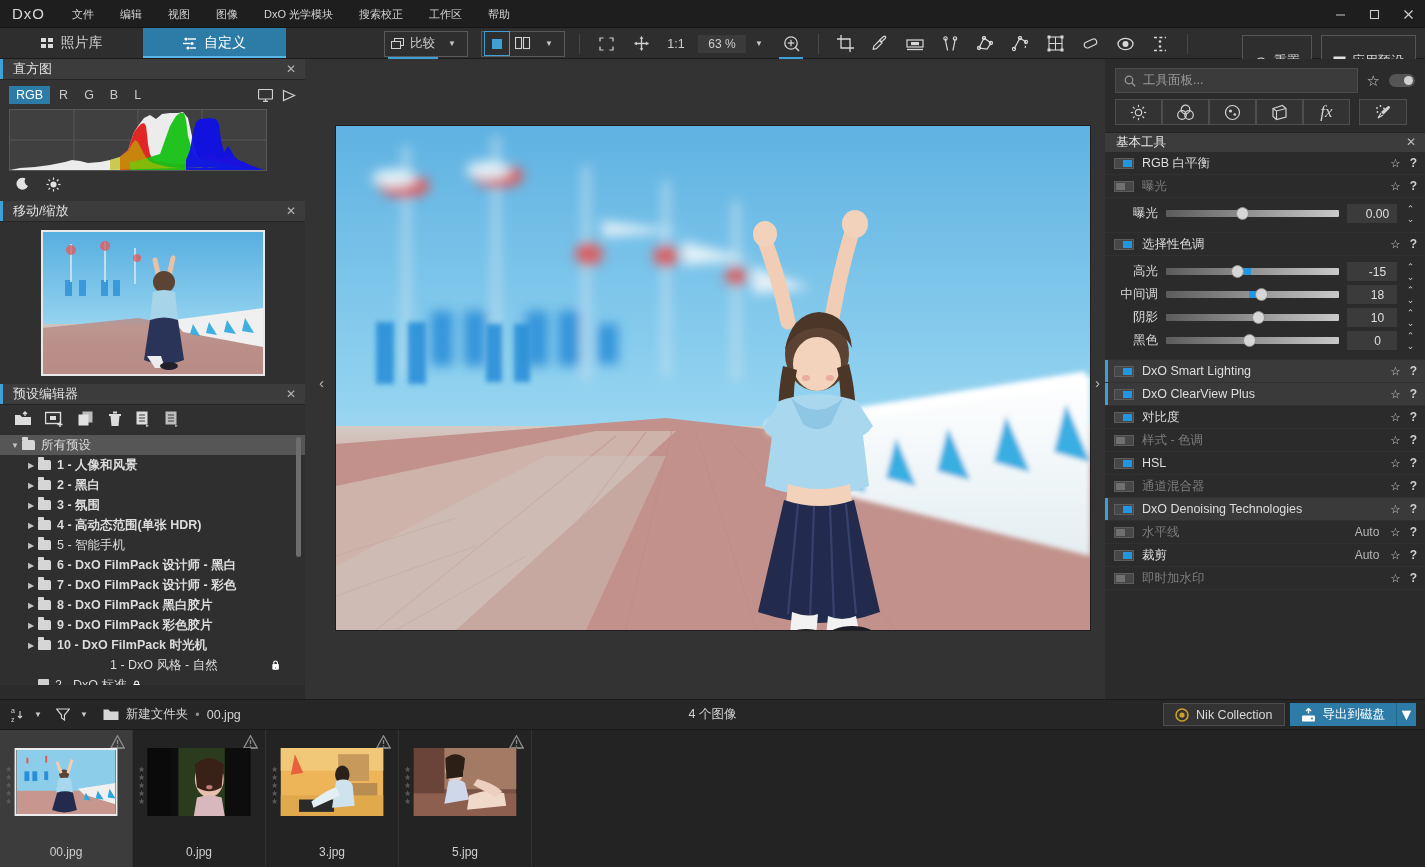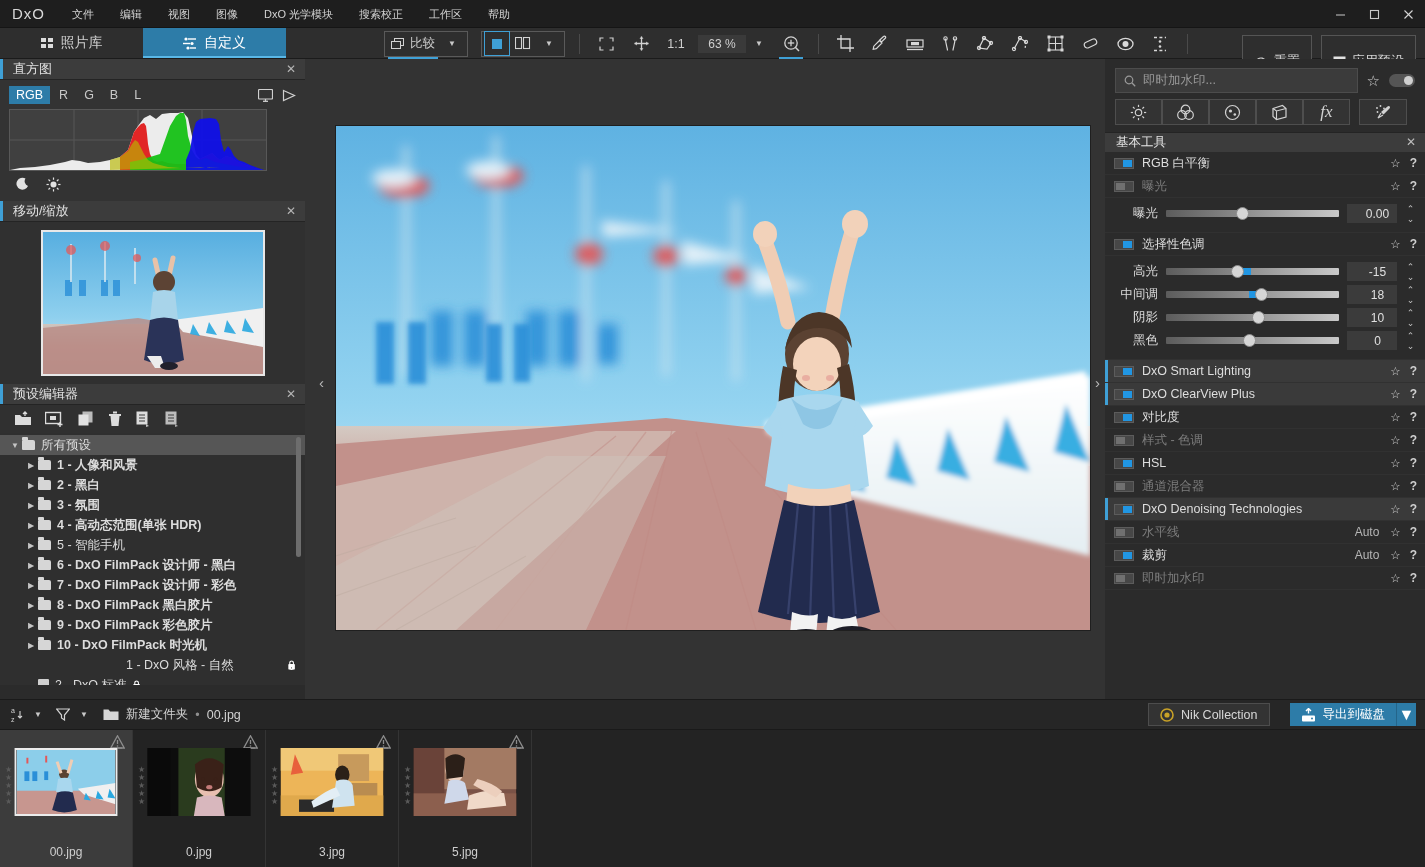--- a/index.html
+++ b/index.html
@@ -150,21 +150,21 @@
   .temp-bar { height:8px; flex:1; background:linear-gradient(90deg,#1414d8 0%,#2a2ae0 28%,#8a8a8a 42%,#b5b070 62%,#e8e000 88%,#f2ea00 100%);}
   .temp-foot { display:flex; font-size:11.5px; color:#c5c5c5; padding:1px 9px 4px 53px;}
 
   
   .statusbar {
     position:absolute; left:0; bottom:137px; width:1425px; height:31px; background:#262626;
     display:flex; align-items:center; border-top:1px solid #1a1a1a; border-bottom:1px solid #1a1a1a;
   }
   .sb-left { display:flex; align-items:center; gap:7px; padding-left:11px; font-size:12.5px; color:#d2d2d2;}
   .sb-center { position:absolute; left:0; right:0; text-align:center; font-size:12.5px; color:#d2d2d2; pointer-events:none;}
-  .sb-right { margin-left:auto; display:flex; align-items:center; gap:20px; padding-right:9px;}
+  .sb-right { margin-left:auto; display:flex; align-items:center; gap:5px; padding-right:9px;}
   .nik-btn {
     height:23px; display:flex; align-items:center; gap:7px; padding:0 11px; background:#333;
     border:1px solid #4d4d4d; font-size:12.5px; color:#d8d8d8; cursor:pointer;
   }
   .exp-btn {
     height:23px; display:flex; align-items:center; gap:7px; padding:0 11px; background:#2d7ca8;
     color:#fff; font-size:12.5px; cursor:pointer;
   }
   .exp-caret { height:23px; width:20px; background:#2d7ca8; display:flex; align-items:center; justify-content:center; color:#fff; border-left:1px solid #24658a;}
 
@@ -651,21 +651,21 @@
           <div class="tree-row" style="padding-left: 24px;">
             <span class="arrow">▶</span>
             <span class="folder-ico"></span>
             <span style="font-weight: bold;">9 - DxO FilmPack 彩色胶片</span>
           </div>
           <div class="tree-row" style="padding-left: 24px;">
             <span class="arrow">▶</span>
             <span class="folder-ico"></span>
             <span style="font-weight: bold;">10 - DxO FilmPack 时光机</span>
           </div>
-          <div class="tree-row" style="padding-left: 24px; gap: 48px;">
+          <div class="tree-row" style="padding-left: 8px; gap: 48px;">
             <span class="arrow"></span>
             <span class="preset-ico"></span>
             <span>1 - DxO 风格 - 自然</span>
             <span class="lock" style="filter: grayscale(1) brightness(2);">🔒</span>
             <span style="margin-left: auto; margin-right: 24px; display: flex;">
               <span class="tag">RAW</span>
               <span class="tag">RGB</span>
             </span>
           </div>
           <div class="tree-row" style="padding-left: 24px;">
@@ -820,21 +820,21 @@
 
   <div class="rightpanel">
     <div class="search-row">
       <div class="search-box">
         <span>
           <svg width="12" height="12" viewBox="0 0 12 12">
               <circle cx="5" cy="5" r="3.8" fill="none" stroke="#9a9a9a" stroke-width="1.2"></circle>
               <line x1="7.8" y1="7.8" x2="11.2" y2="11.2" stroke="#9a9a9a" stroke-width="1.3"></line>
             </svg>
         </span>
-        <span>即时加水印...</span>
+        <span>工具面板...</span>
       </div>
       <span class="star" style="font-size:15px">☆</span>
       <span class="toggle-pill"></span>
     </div>
 
     <div class="cat-row">
       <div class="cat-btn">
         <svg width="17" height="17" viewBox="0 0 17 17">
             <circle cx="8.5" cy="8.5" r="3.2" fill="none" stroke="#d2d2d2" stroke-width="1.2"></circle>
             <g stroke="#d2d2d2" stroke-width="1.2">
@@ -1068,20 +1068,21 @@
       <span class="caret">▼</span>
       <span style="margin-left:5px">
         <svg width="16" height="13" viewBox="0 0 16 13">
             <path d="M0.5 12V1.5h5l1.6 2H15.5V12z" fill="#d6d6d6"></path>
           </svg>
       </span>
       <span>新建文件夹</span>
       <span style="color:#8f8f8f">•</span>
       <span>00.jpg</span>
     </div>
+    <div class="sb-center">4 个图像</div>
     <div class="sb-right">
       <div class="nik-btn">
         <span>
           <svg width="14" height="14" viewBox="0 0 14 14">
               <circle cx="7" cy="7" r="6" fill="none" stroke="#c9a227" stroke-width="1.6"></circle>
               <circle cx="7" cy="7" r="2.6" fill="#c9a227"></circle>
             </svg>
         </span>
         <span>Nik Collection</span>
       </div>

